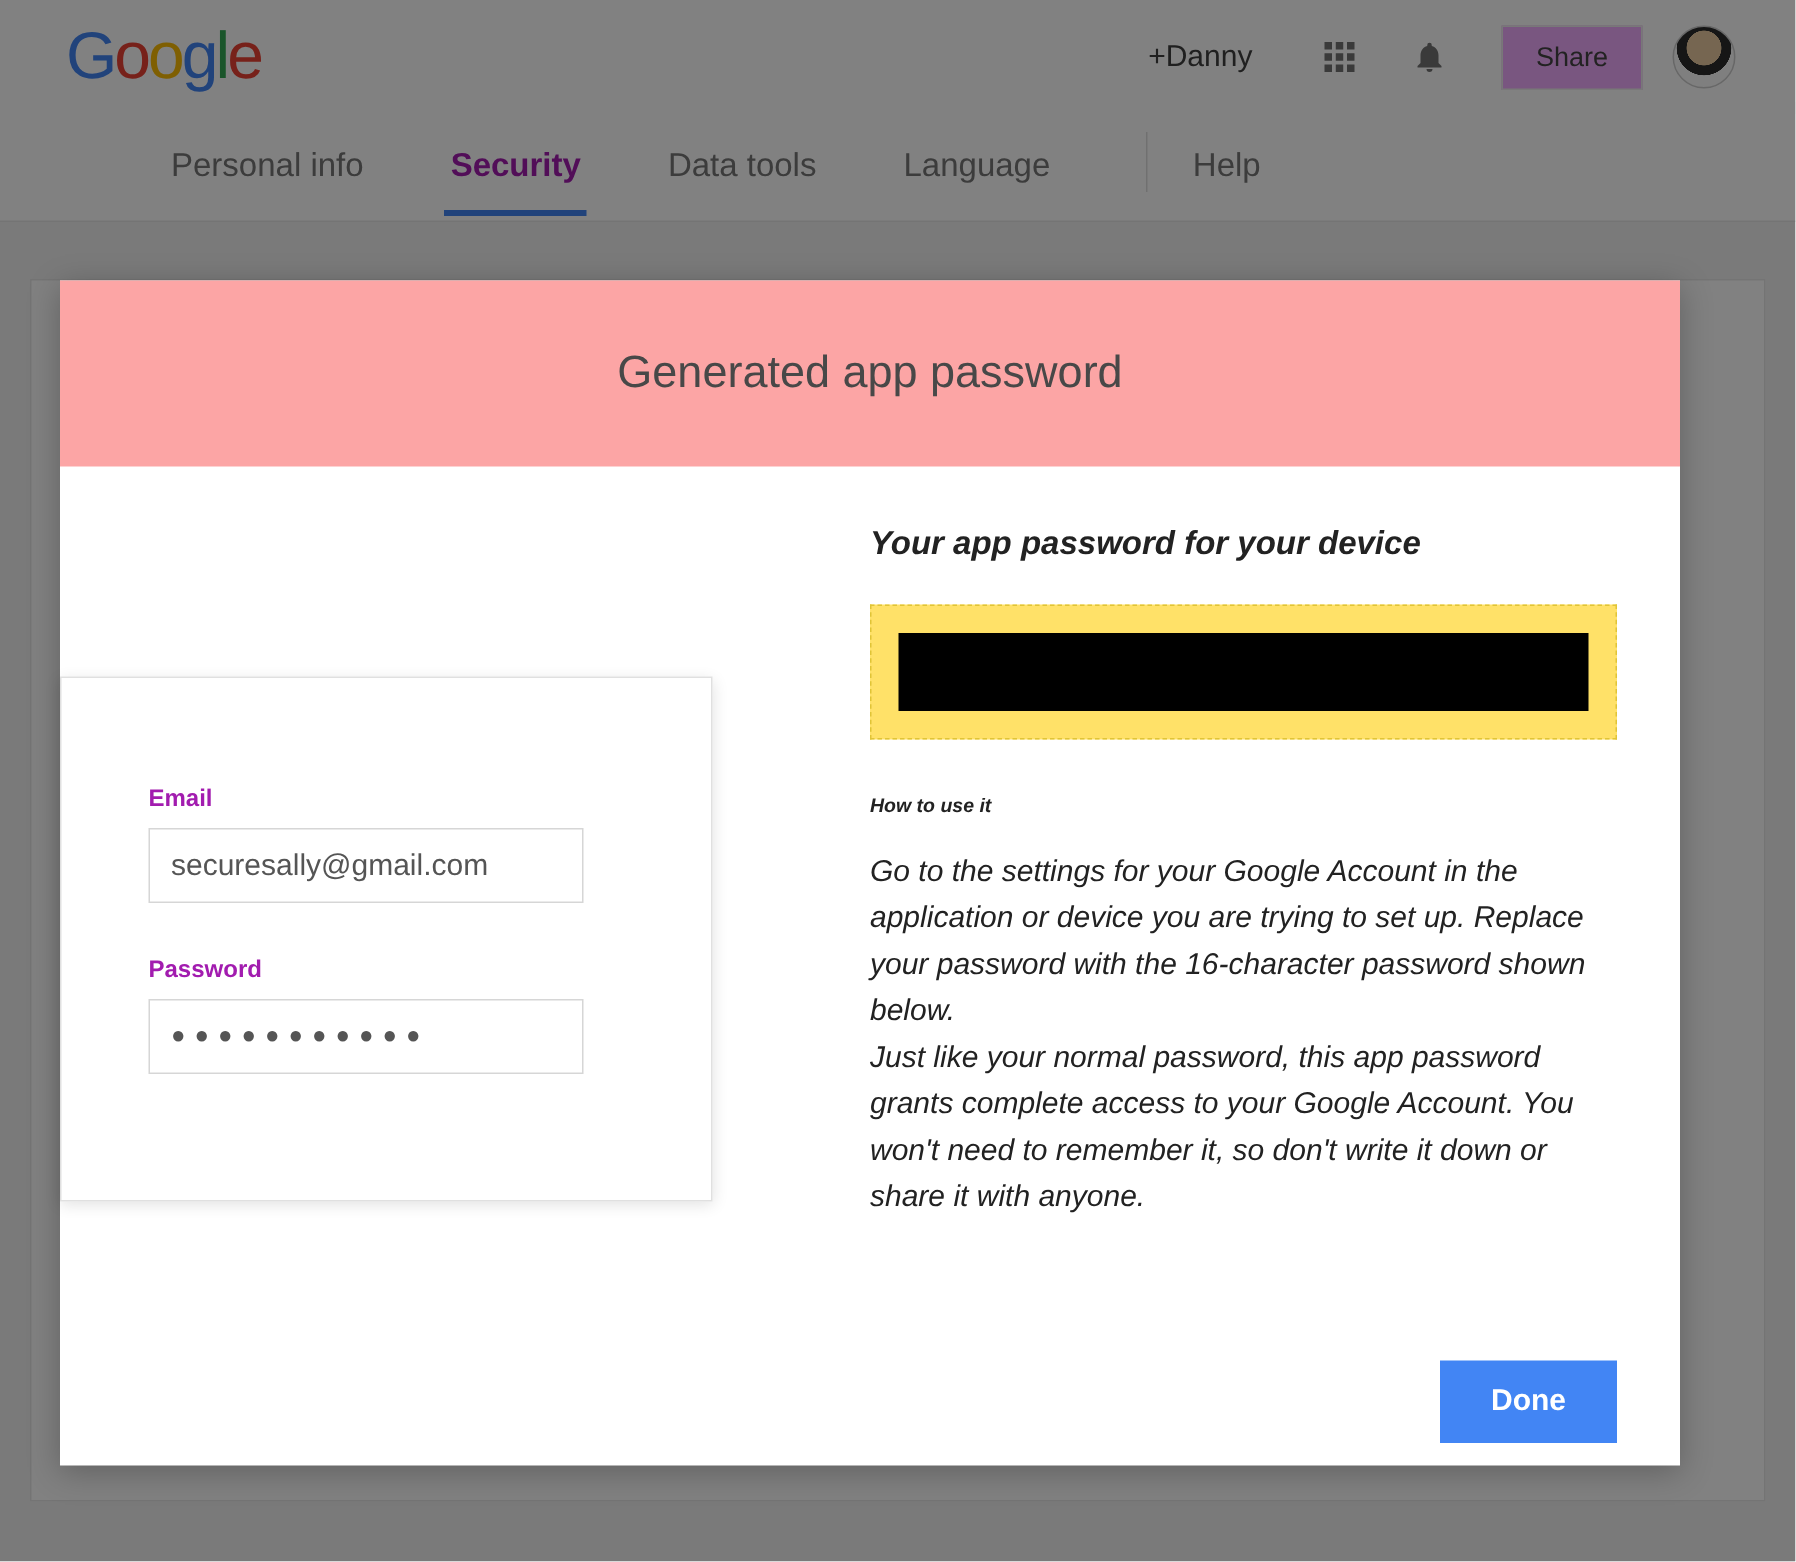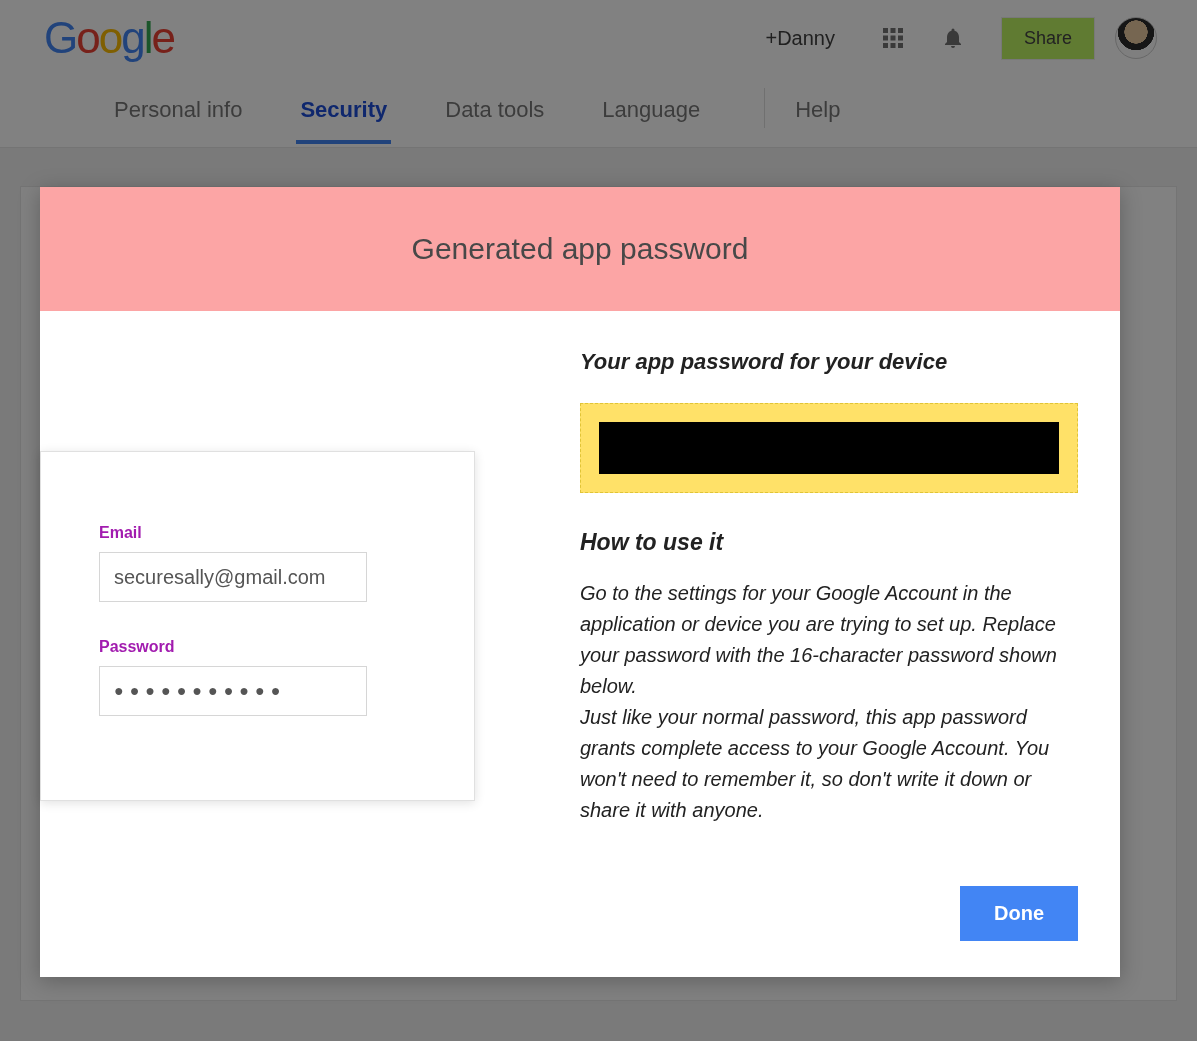--- a/index.html
+++ b/index.html
@@ -37,21 +37,21 @@
     .google-logo span:nth-child(1){color:#4285F4;}
     .google-logo span:nth-child(2){color:#EA4335;}
     .google-logo span:nth-child(3){color:#FBBC05;}
     .google-logo span:nth-child(4){color:#4285F4;}
     .google-logo span:nth-child(5){color:#34A853;}
     .google-logo span:nth-child(6){color:#EA4335;}
     .topbar-spacer { flex: 1; }
     .plus-name { color: #404040; font-size: 20px; margin-right: 28px; }
     .tb-icon { width: 24px; height: 24px; margin: 0 18px; fill: #737373; }
     .share-btn {
-      background: #bef264;
+      background: #f0abfc;
       border: 1px solid #ececec;
       color: #444;
       font-size: 18px;
       padding: 10px 22px;
       margin: 0 20px 0 18px;
       cursor: pointer;
       text-align: center;
     }
     .avatar {
       width: 42px; height: 42px; border-radius: 50%;
@@ -69,21 +69,21 @@
       padding-left: 110px;
     }
     .tab {
       font-size: 22px;
       color: #777;
       margin-right: 50px;
       padding: 24px 4px 20px;
       cursor: pointer;
       position: relative;
     }
-    .tab.active { color: #1d4ed8; font-weight: 700; }
+    .tab.active { color: #a21caf; font-weight: 700; }
     .tab.active::after {
       content:""; position:absolute; left:0; right:0; bottom:-1px;
       height:4px; background:#4285F4;
     }
     .tabs-sep { width:1px; height:40px; background:#ddd; margin:0 26px 0 10px; }
     .panel-under {
       position:absolute; top:186px; left:20px; right:20px; bottom:40px;
       background:#fff; border:1px solid #e5e5e5;
     }
     
@@ -115,21 +115,21 @@
       width: 435px; height: 350px;
       background:#fff;
       border:1px solid #e0e0e0;
       box-shadow: 0 2px 10px rgba(0,0,0,0.12);
       padding: 72px 58px 0 58px;
     }
     .demo-label {
       font-size: 16px; font-weight: 700; color: #a21caf; margin-bottom: 10px;
     }
     .demo-input {
-      width: 268px; height: 50px;
+      width: 290px; height: 50px;
       border: 1px solid #d6d6d6;
       font-size: 20px; color: #555;
       padding: 0 14px;
       margin-bottom: 36px;
       background:#fff;
     }
     .demo-pass { letter-spacing: 6px; font-size:16px; }
     .right-col {
       margin-left: 540px;
       width: 500px;
@@ -142,25 +142,25 @@
     .pwd-box {
       background: #ffe168;
       border: 1px dashed #e0c437;
       padding: 18px;
       margin-bottom: 36px;
       width: 498px;
     }
     .pwd-inner {
       background: #000; height: 52px; width: 100%;
     }
-    .how-title { font-size: 23px; font-weight: 700; margin-bottom: 22px; }
+    .how-title { font-size: 13px; font-weight: 700; margin-bottom: 22px; }
     .how-text { font-size: 20px; line-height: 1.55; color: #222; }
     .done-btn {
       position: absolute;
-      right: 42px; bottom: 36px;
+      right: 42px; bottom: 15px;
       background: #4285F4; color: #fff;
       border: none; font-size: 20px; font-weight: 700;
       padding: 16px 34px; cursor: pointer;
     }
   </style>
 </head>
 <body>
 
 <div class="background">
   <div class="topbar">

